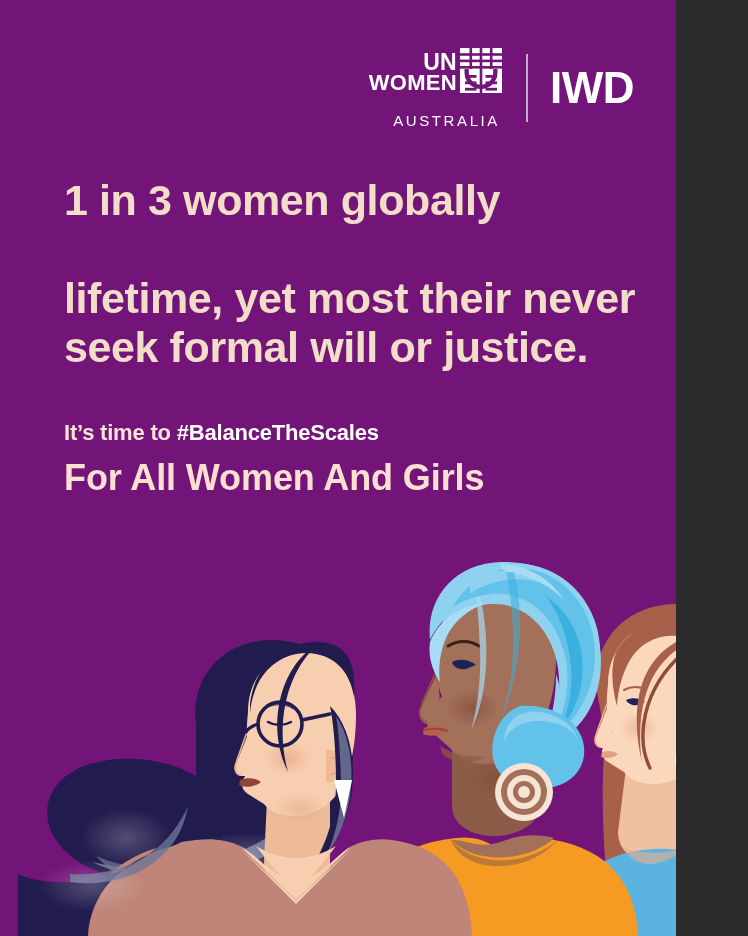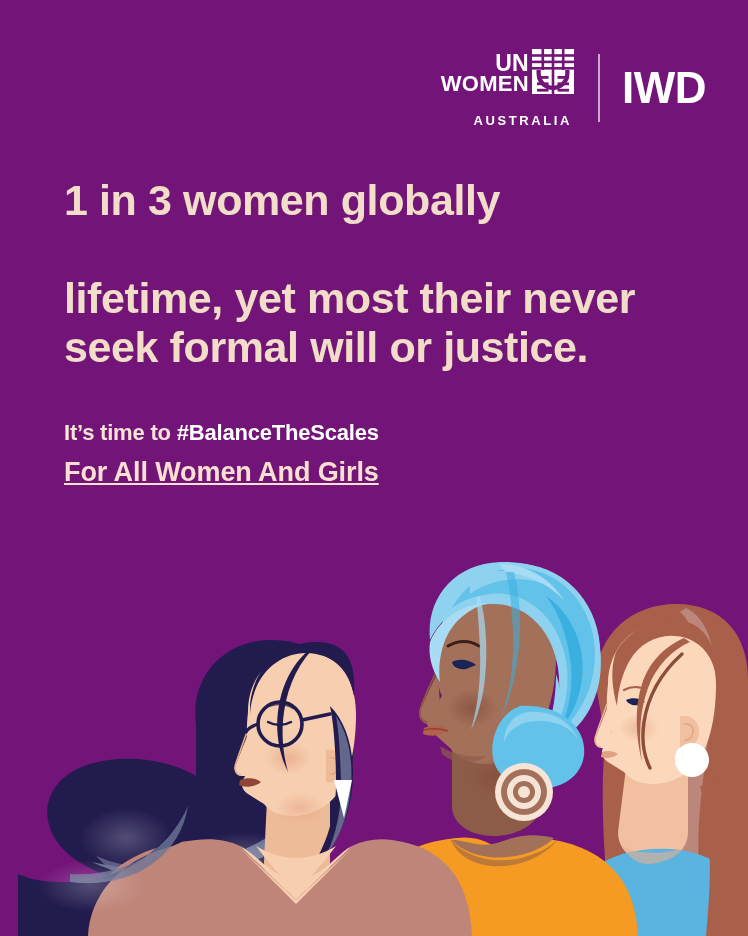--- a/index.html
+++ b/index.html
@@ -5,21 +5,21 @@
 <style>
   html, body {
     margin: 0;
     padding: 0;
     background: #2b2b2b;
   }
   * { box-sizing: border-box; }
 
   .poster {
     position: relative;
-    width: 748px;
+    width: 676px;
     height: 936px;
     overflow: hidden;
     background: #731479;
     font-family: "Liberation Sans", sans-serif;
     -webkit-font-smoothing: antialiased;
   }
 
   
   .logo-lockup {
     position: absolute;
@@ -59,22 +59,22 @@
 
   .unwomen-mark {
     width: 42px;
     height: 45px;
     margin-left: 3px;
     margin-bottom: 1px;
     flex: 0 0 auto;
   }
   .unwomen-australia {
     color: #ffffff;
-    font-size: 13px;
-    font-weight: 700;
+    font-size: 15px;
+    font-weight: 400;
     letter-spacing: 2.6px;
     margin-top: 18px;
     margin-right: 2px;
   }
 
   .logo-divider {
     width: 2px;
     height: 68px;
     background: #c9a9cd;
     margin: 0 22px 0 24px;
@@ -121,26 +121,25 @@
     font-size: 22px;
     font-weight: 700;
     line-height: 1.2;
     letter-spacing: -0.2px;
     margin: 0;
     color: #fbe3d6;
   }
   .tagline .hashtag { color: #ffffff; }
   .subtagline {
     color: #fbe0d2;
-    font-size: 27px;
+    font-size: 36px;
     font-weight: 700;
     letter-spacing: -0.1px;
     line-height: 1.2;
     margin: 10px 0 0 0;
-    text-decoration: underline;
   }
 
   
   .illustration {
     position: absolute;
     left: 0;
     bottom: 0;
     width: 748px;
     height: 380px;
   }

